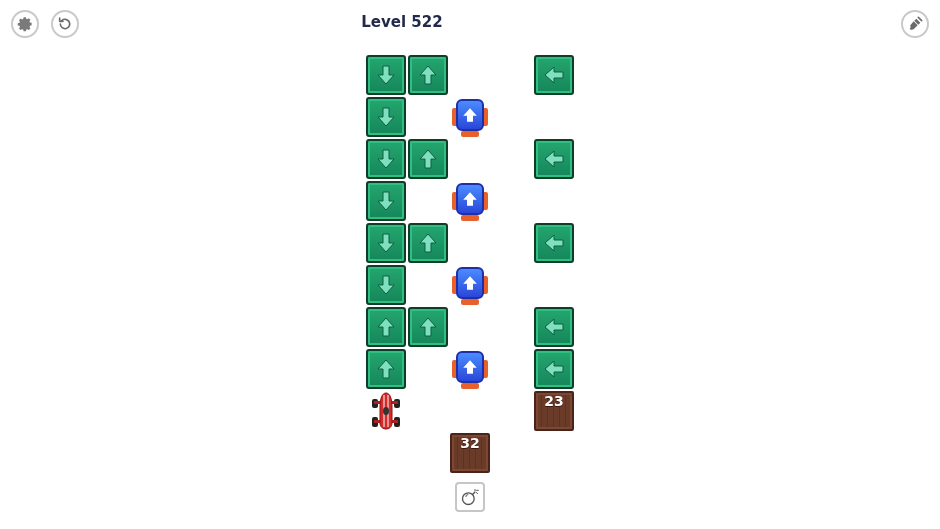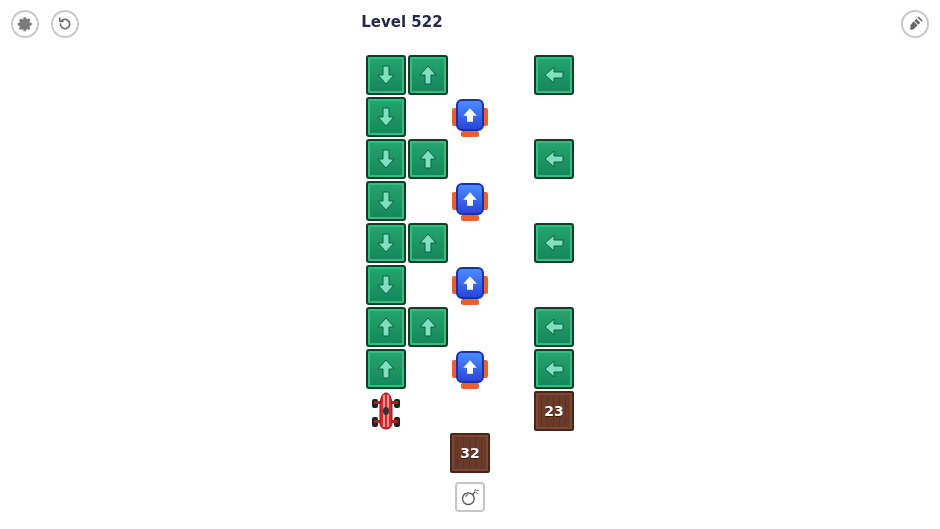--- a/index.html
+++ b/index.html
@@ -8,21 +8,21 @@
   .title { position:absolute; top:13px; left:0; width:804px; text-align:center; font-weight:bold; font-size:15px; color:#22294a; }
   .board { position:absolute; left:366px; top:55px; width:210px; height:420px; }
   .cell { position:absolute; width:40px; height:40px; box-sizing:border-box; }
   .green { background:linear-gradient(#24a66f,#15865a); border:2px solid #0f3d2a; border-radius:3px; box-shadow: inset 0 0 0 2px #2fbf80; display:flex; align-items:center; justify-content:center; }
   .blue-wrap { display:flex; align-items:center; justify-content:center; }
   .blue { position:relative; width:34px; height:36px; }
   .blue .side { position:absolute; top:9px; width:6px; height:18px; background:#e8602a; border-radius:2px; }
   .blue .side.l { left:-1px; } .blue .side.r { right:-1px; }
   .blue .bottom { position:absolute; bottom:-2px; left:8px; width:18px; height:6px; background:#e8602a; border-radius:2px; }
   .blue .body { position:absolute; left:3px; top:0; width:28px; height:32px; border-radius:6px; background:linear-gradient(#4a8cff,#2a46d8); border:2px solid #1e2fa8; box-sizing:border-box; display:flex; align-items:center; justify-content:center; }
-  .crate { background:#6b3b2a; border:2px solid #4a2418; border-radius:2px; display:flex; align-items:center; justify-content:center; color:#fff; font-weight:bold; font-size:14px; box-shadow: inset 0 0 0 2px #7c4733; background-image: repeating-linear-gradient(90deg, #6b3b2a 0 5px, #5e3223 5px 6px); }
+  .crate { background:#6b3b2a; border:2px solid #4a2418; border-radius:2px; display:flex; justify-content:center; color:#fff; font-weight:bold; font-size:14px; box-shadow: inset 0 0 0 2px #7c4733; background-image: repeating-linear-gradient(90deg, #6b3b2a 0 5px, #5e3223 5px 6px); }
   .crate span { position:relative; z-index:1; text-shadow:0 1px 0 #3a1a10; }
   .car { display:flex; align-items:center; justify-content:center; }
   .bomb-btn { position:absolute; left:455px; top:482px; width:30px; height:30px; border:2px solid #c6c6c6; border-radius:4px; box-sizing:border-box; background:#fff; display:flex; align-items:center; justify-content:center; cursor:pointer; }
 </style>
 </head>
 <body>
 
 <div class="round-btn" style="left:11px;">
   <svg width="16" height="16" viewBox="0 0 24 24">
       <path fill="#7a7a7a" d="M12 8.5a3.5 3.5 0 1 0 0 7 3.5 3.5 0 0 0 0-7zm9 5.2v-3.4l-2.6-.6a7 7 0 0 0-.7-1.6l1.4-2.3-2.4-2.4-2.3 1.4a7 7 0 0 0-1.6-.7L12.3 2h-3.4l-.6 2.6a7 7 0 0 0-1.6.7L4.4 3.9 2 6.3l1.4 2.3a7 7 0 0 0-.7 1.6L.1 10.8v3.4l2.6.6c.2.6.4 1.1.7 1.6L2 18.7l2.4 2.4 2.3-1.4c.5.3 1 .5 1.6.7l.6 2.6h3.4l.6-2.6c.6-.2 1.1-.4 1.6-.7l2.3 1.4 2.4-2.4-1.4-2.3c.3-.5.5-1 .7-1.6z" transform="translate(1 0)"></path>

